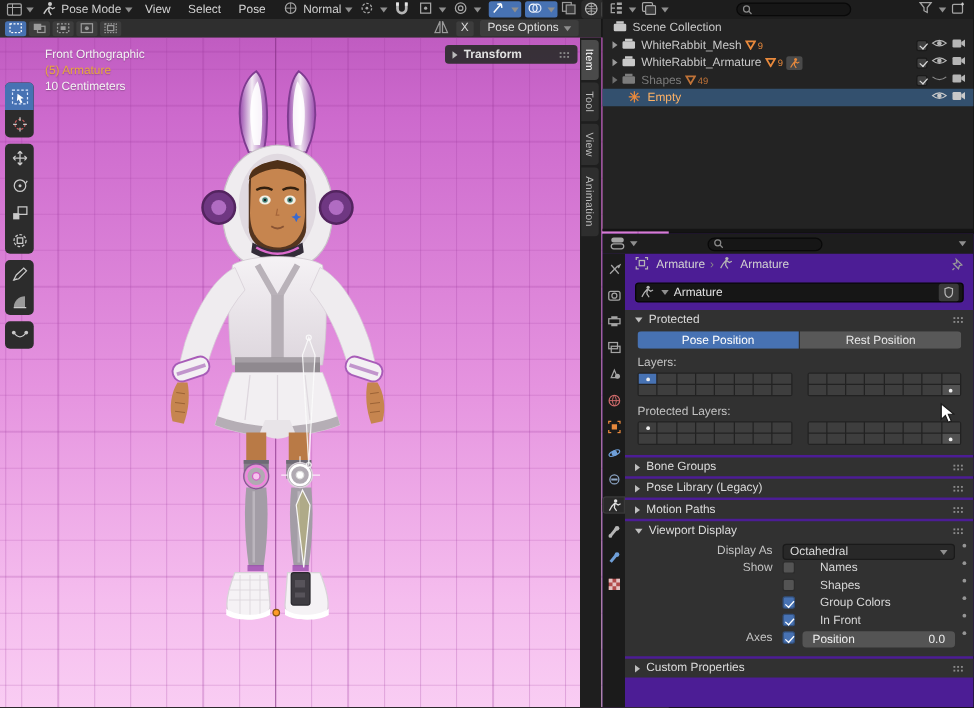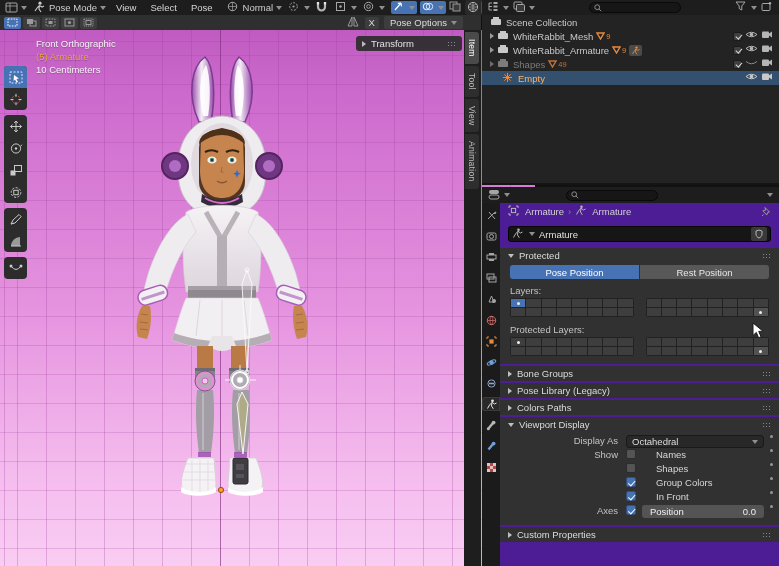--- a/index.html
+++ b/index.html
@@ -38,21 +38,21 @@
   
   .canvas{background:linear-gradient(180deg,#c05cc1 0%,#cd6acd 12%,#e593df 52%,#f5bdee 84%,#f9cdf3 100%);}
   .grid-v,.grid-h{position:absolute;inset:0;pointer-events:none;}
   .grid-v{background:repeating-linear-gradient(to right,rgba(158,58,158,.28) 0 1px,transparent 1px 29px);background-position:17px 0;}
   .grid-h{background:repeating-linear-gradient(to bottom,rgba(158,58,158,.22) 0 1px,transparent 1px 29px);background-position:0 25px;}
   .axis-center{position:absolute;left:220px;top:0;bottom:0;width:1px;background:rgba(120,38,120,.5);pointer-events:none;}
   .vp-overlay{position:absolute;left:36px;top:7px;line-height:13px;text-shadow:0 1px 1px rgba(0,0,0,.25);}
   .vp-overlay .l1,.vp-overlay .l3{color:#f4f4f4;}
   .vp-overlay .l2{color:#e8a83c;}
   .transform-panel{position:absolute;left:356px;top:6px;width:106px;height:15px;background:rgba(45,45,45,.92);
-                   border-radius:3px;display:flex;align-items:center;gap:5px;padding:0 6px;color:#e2e2e2;}
+                   border-radius:3px;display:flex;align-items:center;gap:5px;padding:0 6px;color:#e2e2e2;font-weight:bold;}
   .tchev{width:0;height:0;border-top:3px solid transparent;border-bottom:3px solid transparent;border-left:4px solid #bbb;}
   .dragdots{margin-left:auto;width:9px;height:6px;background-image:radial-gradient(#8a8a8a .8px,transparent 1px);background-size:3px 3px;}
   .char{position:absolute;left:0;top:0;}
 
   
   .toolbar{position:absolute;left:4px;top:36px;width:23px;display:flex;flex-direction:column;gap:5px;}
   .tgroup{background:#2c2c2c;border-radius:4px;display:flex;flex-direction:column;overflow:hidden;}
   .tbtn{width:23px;height:22px;display:flex;align-items:center;justify-content:center;}
   .tbtn.on{background:#4772b3;}
 
@@ -931,21 +931,21 @@
       <div class="panel">
         <div class="phead">
           <span class="pchev-r"></span>
           <span>Pose Library (Legacy)</span>
           <span class="dragdots"></span>
         </div>
       </div>
       <div class="panel">
         <div class="phead">
           <span class="pchev-r"></span>
-          <span>Colors Paths</span>
+          <span>Motion Paths</span>
           <span class="dragdots"></span>
         </div>
       </div>
 
       <div class="panel">
         <div class="phead">
           <span class="pchev-d"></span>
           <span>Viewport Display</span>
           <span class="dragdots"></span>
         </div>

